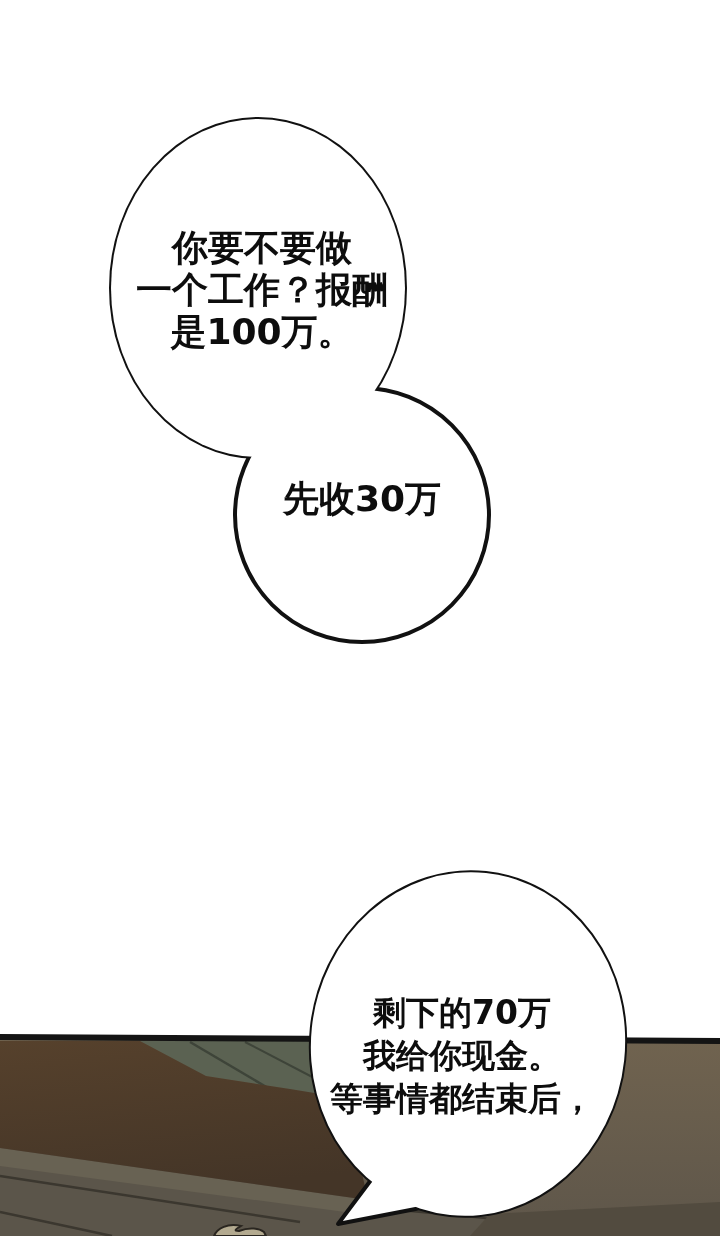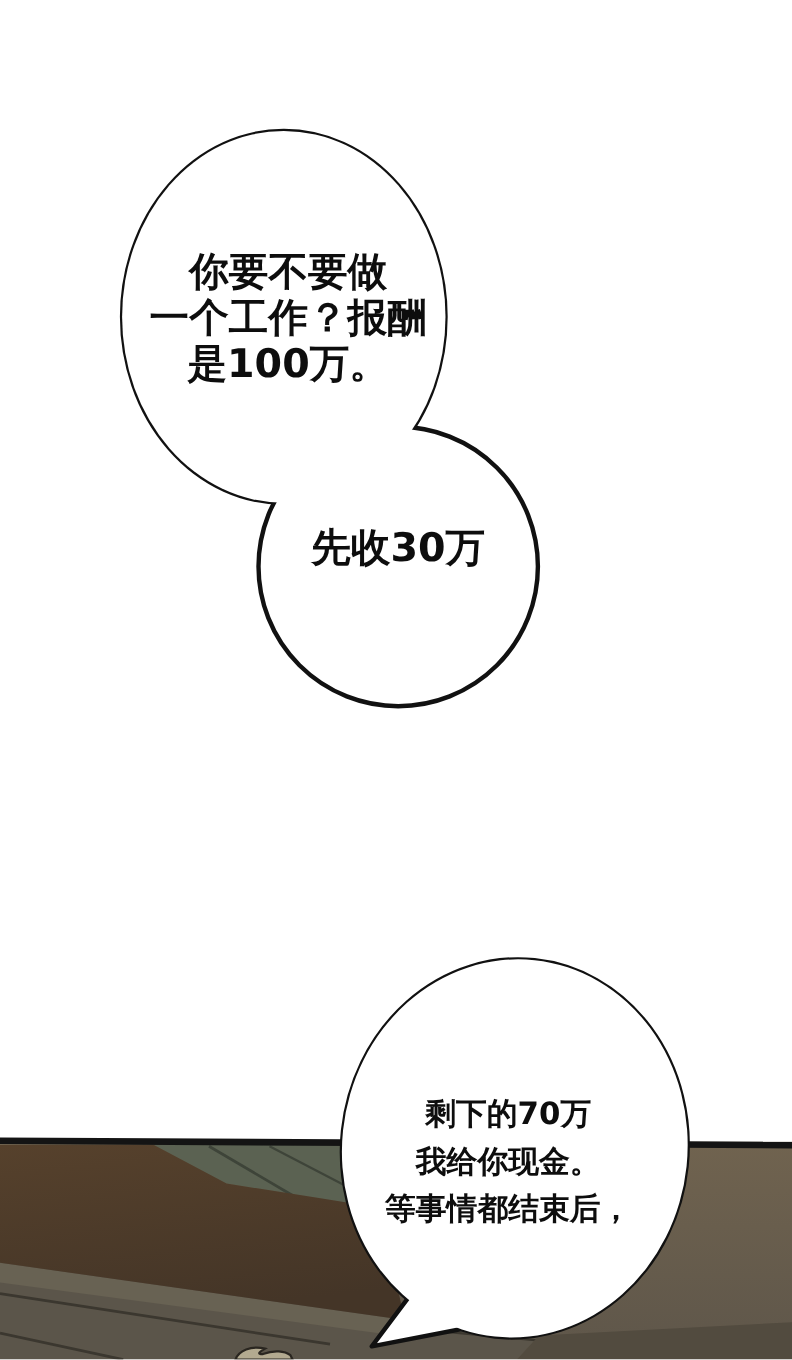--- a/index.html
+++ b/index.html
@@ -14,21 +14,21 @@
   .bubble-text{
     position:absolute;
     text-align:center;
     font-weight:800;
     color:#0d0d0d;
     z-index:5;
   }
   .bubble-text .line{white-space:nowrap;}
   .txt-offer{left:78px;top:227px;width:368px;font-size:36px;line-height:42px;}
   .txt-advance{left:178px;top:459px;width:368px;font-size:36px;line-height:42px;margin-top:19px;}
-  .txt-remainder{left:278px;top:991px;width:368px;font-size:28px;line-height:43px;}
+  .txt-remainder{left:278px;top:991px;width:368px;font-size:33px;line-height:43px;}
 </style>
 </head>
 <body>
 
 <div class="panel">
 
   <svg width="720" height="1236" viewBox="0 0 720 1236" xmlns="http://www.w3.org/2000/svg">
 
     <defs>
       <linearGradient id="gBase" x1="0" y1="0" x2="0" y2="1">

